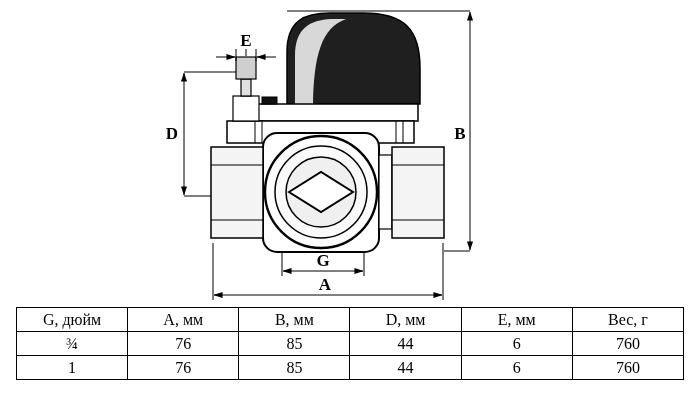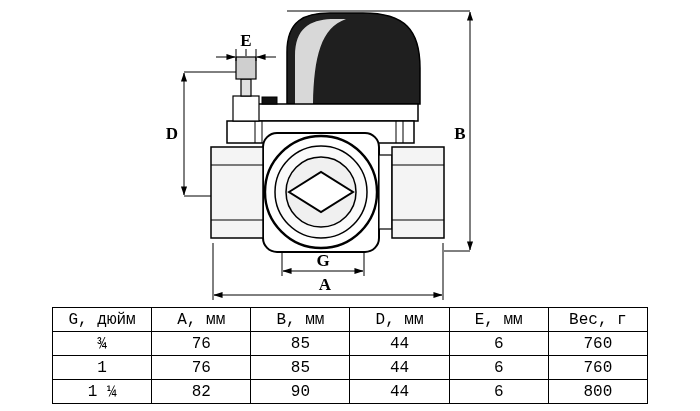--- a/index.html
+++ b/index.html
@@ -3,22 +3,22 @@
 <meta charset="utf-8">
 <style>
   html,body{margin:0;padding:0;background:#fff;}
   .page{
     width:700px;height:411px;background:#ffffff;position:relative;
     font-family:"Liberation Serif", serif;color:#000;overflow:hidden;
   }
   .drawing{display:block;}
   .dim-label{font-family:"Liberation Serif", serif;font-size:17px;font-weight:bold;fill:#000;}
   table.dim-table{
-    width:596px;margin:4px auto 0 auto;border-collapse:collapse;table-layout:fixed;
-    font-family:Liberation Mono, monospace;font-size:16px;
+    width:668px;margin:4px auto 0 auto;border-collapse:collapse;table-layout:fixed;
+    font-family:Liberation Serif, serif;font-size:16px;
   }
   table.dim-table th, table.dim-table td{
     border:1px solid #000;text-align:center;vertical-align:middle;
     padding:1px 4px;height:21px;font-weight:normal;
   }
   .thin{stroke:#000;stroke-width:1;fill:none;}
 </style>
 </head>
 <body>
 
@@ -133,24 +133,16 @@
         <td>760</td>
       </tr>
       <tr>
         <td>1</td>
         <td>76</td>
         <td>85</td>
         <td>44</td>
         <td>6</td>
         <td>760</td>
       </tr>
-      <tr>
-        <td>1 ¼</td>
-        <td>82</td>
-        <td>90</td>
-        <td>44</td>
-        <td>6</td>
-        <td>800</td>
-      </tr>
     </tbody>
   </table>
 
 </div>
 
 </body></html>

